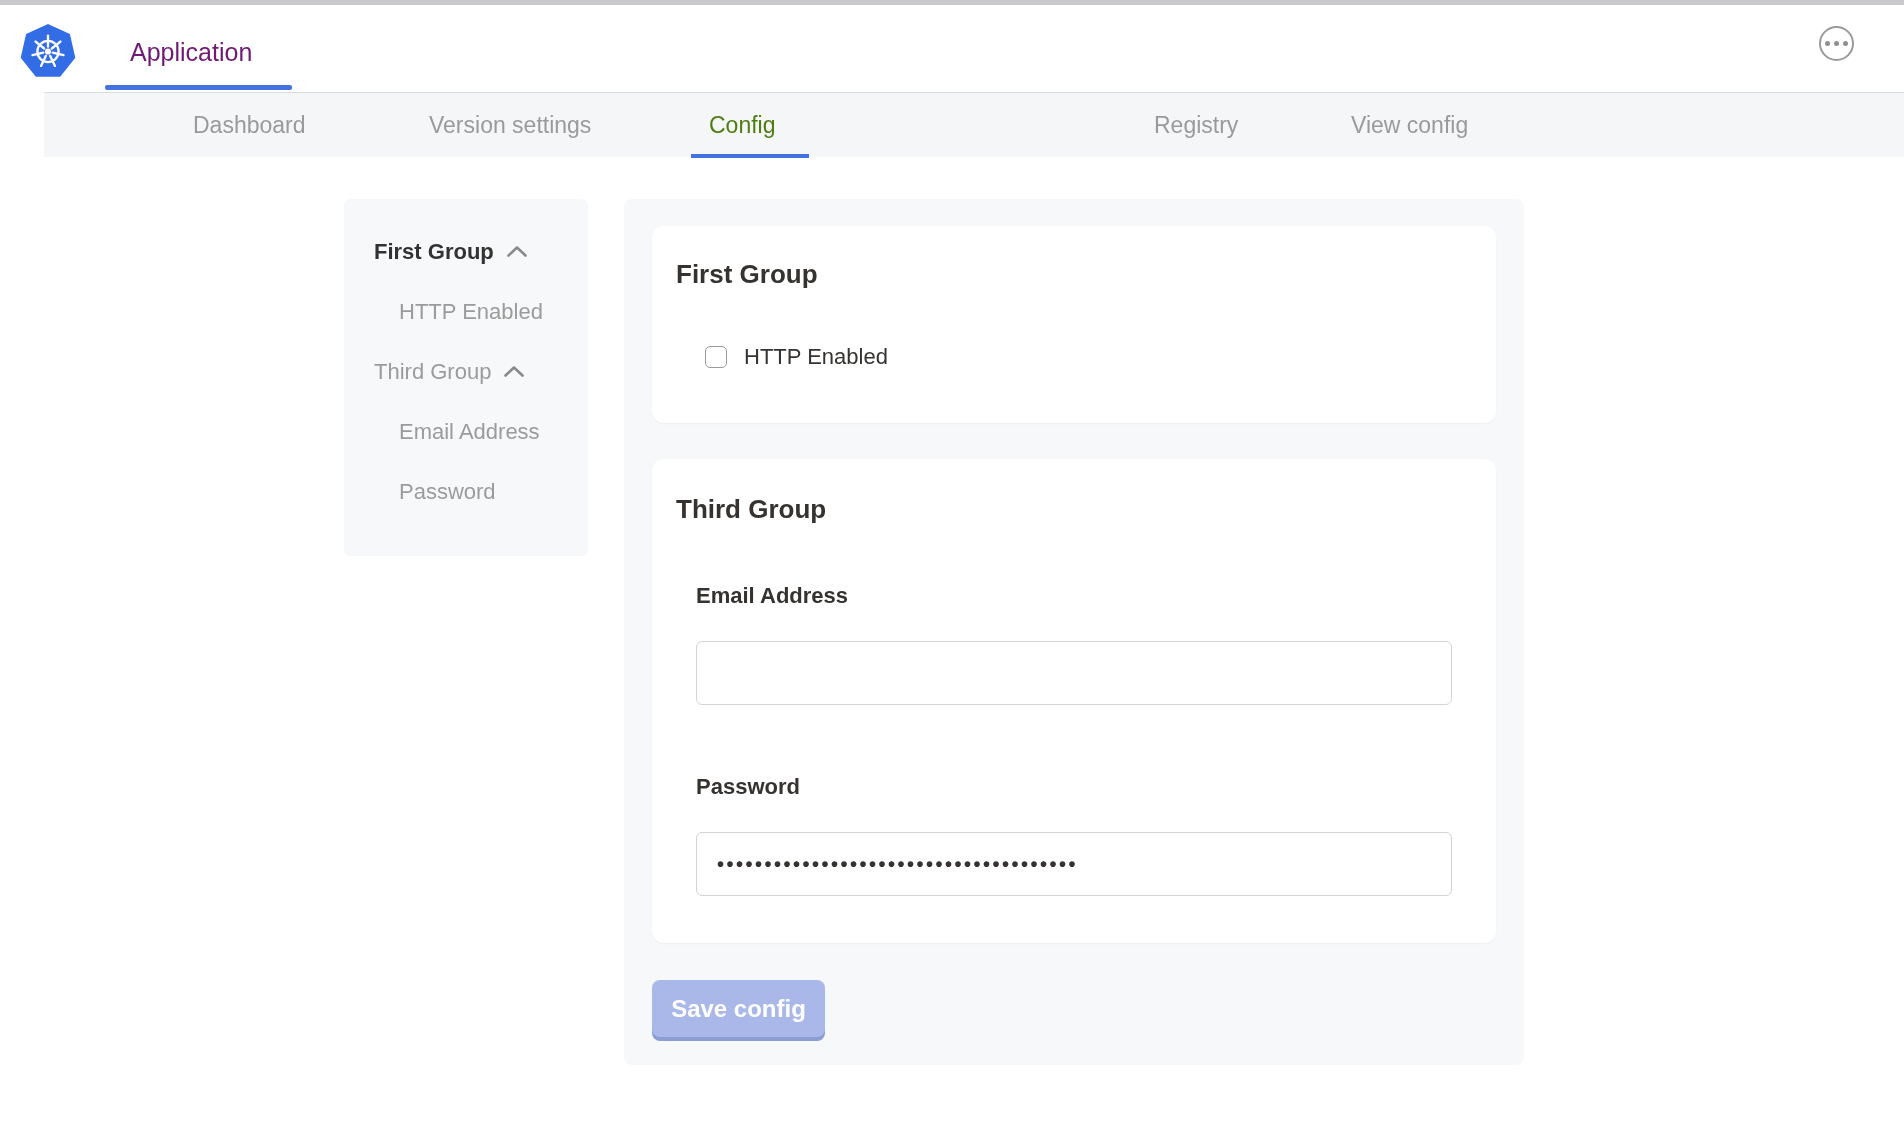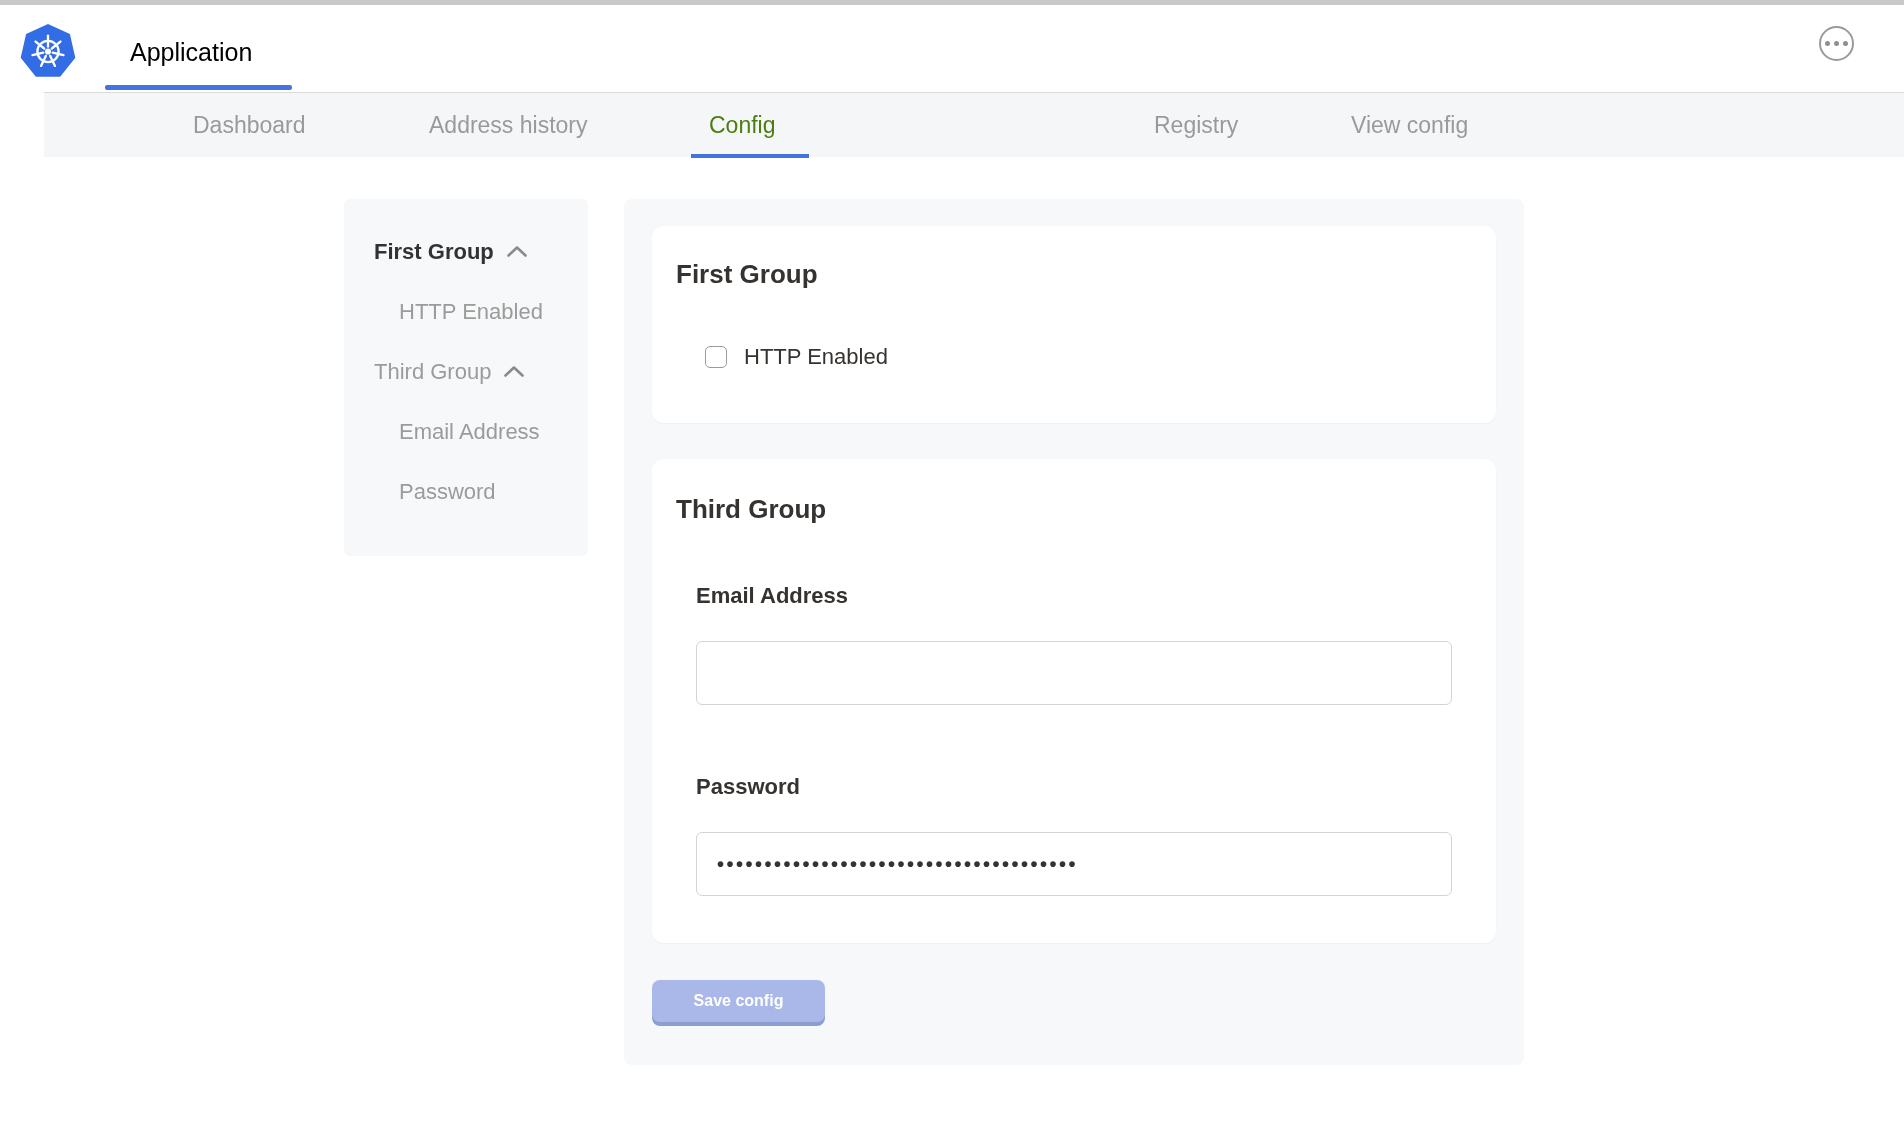--- a/index.html
+++ b/index.html
@@ -5,21 +5,21 @@
   html,body{margin:0;padding:0;background:#ffffff;}
   *{box-sizing:border-box;}
   .screen{
     position:relative;width:1904px;height:1122px;background:#ffffff;overflow:hidden;
     font-family:"Liberation Sans","DejaVu Sans",sans-serif;color:#35322f;
   }
   
   .header{position:absolute;left:0;top:0;width:1904px;height:92px;background:#fff;border-top:5px solid #c9c9cb;}
   .logo{position:absolute;left:18px;top:19px;width:60px;height:55px;}
   .app-tab{position:absolute;left:105px;top:0;height:87px;cursor:pointer;}
-  .app-tab-label{position:absolute;left:25px;top:32px;font-size:25px;line-height:30px;color:#000000;white-space:nowrap;}
+  .app-tab-label{position:absolute;left:25px;top:32px;font-size:25px;line-height:30px;color:#701a75;white-space:nowrap;}
   .app-underline{position:absolute;left:0;top:80px;width:187px;height:5px;background:#4473e1;border-radius:2px;}
   .menu-btn{position:absolute;left:1819px;top:21px;width:35px;height:35px;border-radius:50%;
     border:2px solid #9a9a9a;background:#fff;display:flex;align-items:center;justify-content:center;gap:4px;cursor:pointer;padding:0;}
   .menu-btn .dot{width:5px;height:5px;border-radius:50%;background:#8f8f8f;}
   
   .nav{position:absolute;left:0;top:92px;width:1904px;height:65px;background:#f5f6f8;border-top:1px solid #dadbdd;margin-left:44px;}
   .nav-tab{position:absolute;top:0;height:65px;line-height:64px;font-size:23px;color:#9a9a9a;white-space:nowrap;cursor:pointer;}
   .nav-tab.active{color:#4d7c0f;font-weight:500;}
   .nav-underline{position:absolute;left:647px;top:61px;width:118px;height:4px;background:#4473e1;}
   
@@ -39,23 +39,23 @@
   .check-row{position:absolute;left:53px;top:119px;display:flex;align-items:center;gap:17px;}
   .checkbox{appearance:none;-webkit-appearance:none;width:22px;height:22px;margin:0;border:1px solid #9b9b9b;border-radius:5px;background:#fff;cursor:pointer;}
   .check-label{font-size:22px;font-weight:500;color:#35322f;line-height:24px;cursor:pointer;}
   .field-label{position:absolute;left:44px;font-size:22px;font-weight:600;color:#35322f;line-height:26px;}
   .lbl-email{top:124px;}
   .lbl-password{top:315px;}
   .text-input{position:absolute;left:44px;width:756px;height:64px;border:1px solid #d4d4d6;border-radius:6px;background:#fff;
     padding:0 20px;font-family:"Liberation Sans","DejaVu Sans",sans-serif;font-size:21px;color:#35322f;outline:none;}
   .inp-email{top:182px;}
   .inp-password{top:373px;font-weight:700;letter-spacing:2.5px;font-size:20px;}
-  .save-btn{position:absolute;left:28px;top:781px;width:173px;height:42px;border:none;border-radius:8px;
+  .save-btn{position:absolute;left:28px;top:781px;width:173px;height:57px;border:none;border-radius:8px;
     background:#a9b8e9;box-shadow:0 4px 0 #8b9dd3;color:#ffffff;font-family:"Liberation Sans","DejaVu Sans",sans-serif;
-    font-size:16px;font-weight:700;cursor:pointer;}
+    font-size:24px;font-weight:700;cursor:pointer;}
 </style>
 </head>
 <body>
 
 <div class="screen">
 
   <div class="header">
     <span class="logo">
       <svg width="60" height="55" viewBox="0 0 60 57" aria-hidden="true">
         <polygon points="30,0 52.7,10.4 58.3,35 42.6,54.6 17.4,54.6 1.7,35 7.3,10.4" fill="#326de6"></polygon>
@@ -78,21 +78,21 @@
     </div>
     <button class="menu-btn">
       <span class="dot"></span>
       <span class="dot"></span>
       <span class="dot"></span>
     </button>
   </div>
 
   <div class="nav">
     <span class="nav-tab" style="left:149px">Dashboard</span>
-    <span class="nav-tab" style="left:385px">Address history</span>
+    <span class="nav-tab" style="left:385px">Version settings</span>
     <span class="nav-tab active" style="left:665px">Config</span>
     <span class="nav-tab" style="left:1110px">Registry</span>
     <span class="nav-tab" style="left:1307px">View config</span>
     <div class="nav-underline"></div>
   </div>
 
   <div class="side-panel">
     <div class="side-row group first">
       <span>First Group</span>
       <span class="chev">

